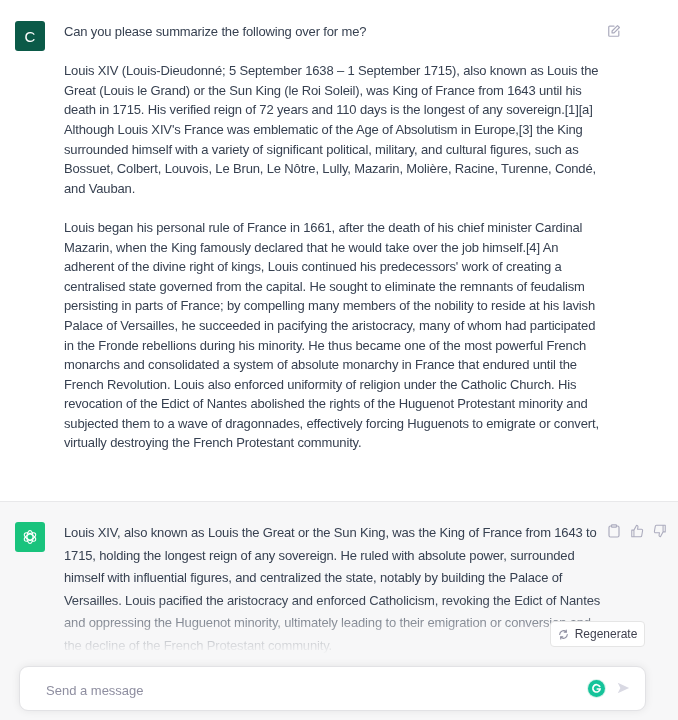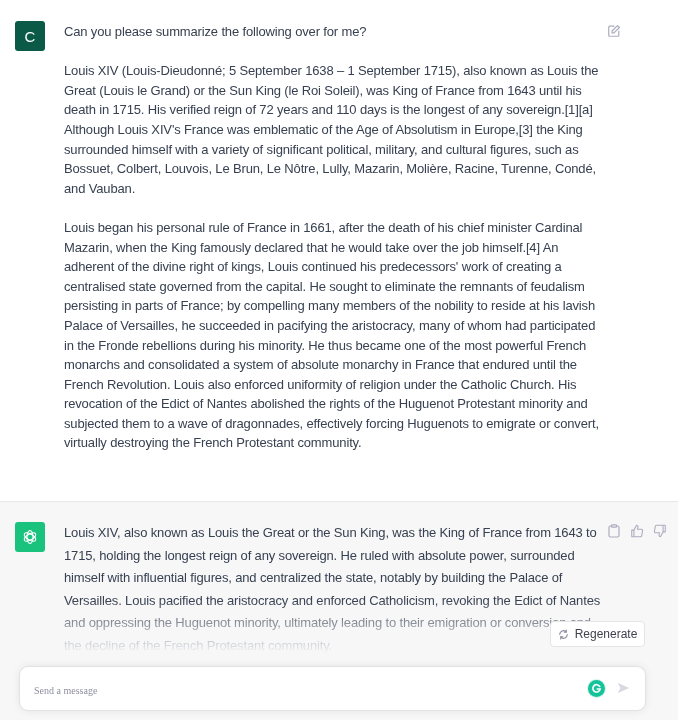--- a/index.html
+++ b/index.html
@@ -53,23 +53,23 @@
     background: #ffffff; border: 1px solid #e5e5e5; border-radius: 4px;
     display: flex; align-items: center; justify-content: center; gap: 6px;
     font-size: 12px; color: #40414f; box-sizing: border-box;
   }
   .input-box {
     position: absolute; left: 19px; top: 666px; width: 627px; height: 45px;
     background: #fff; border: 1px solid #e2e2e5; border-radius: 9px;
     box-shadow: 0 0 8px rgba(0,0,0,0.08); box-sizing: border-box;
   }
   .input-field {
-    position: absolute; left: 12px; top: 12px; width: 540px; height: 20px;
-    border: none; outline: none; font-size: 10px;
-    font-family: Liberation Serif, serif; color: #374151; background: transparent;
+    position: absolute; left: 24px; top: 12px; width: 540px; height: 20px;
+    border: none; outline: none; font-size: 13px;
+    font-family: Liberation Sans, sans-serif; color: #374151; background: transparent;
   }
   .input-field::placeholder { color: #8e8ea0; }
   .grammarly-icon {
     position: absolute; left: 568px; top: 13px; width: 17px; height: 17px;
     border-radius: 50%; background: #15c39a;
     display: flex; align-items: center; justify-content: center;
     box-shadow: 0 0 0 1px #d7f2ea;
   }
   .send-icon { position: absolute; left: 596px; top: 14px; width: 16px; height: 16px; }
 </style>

